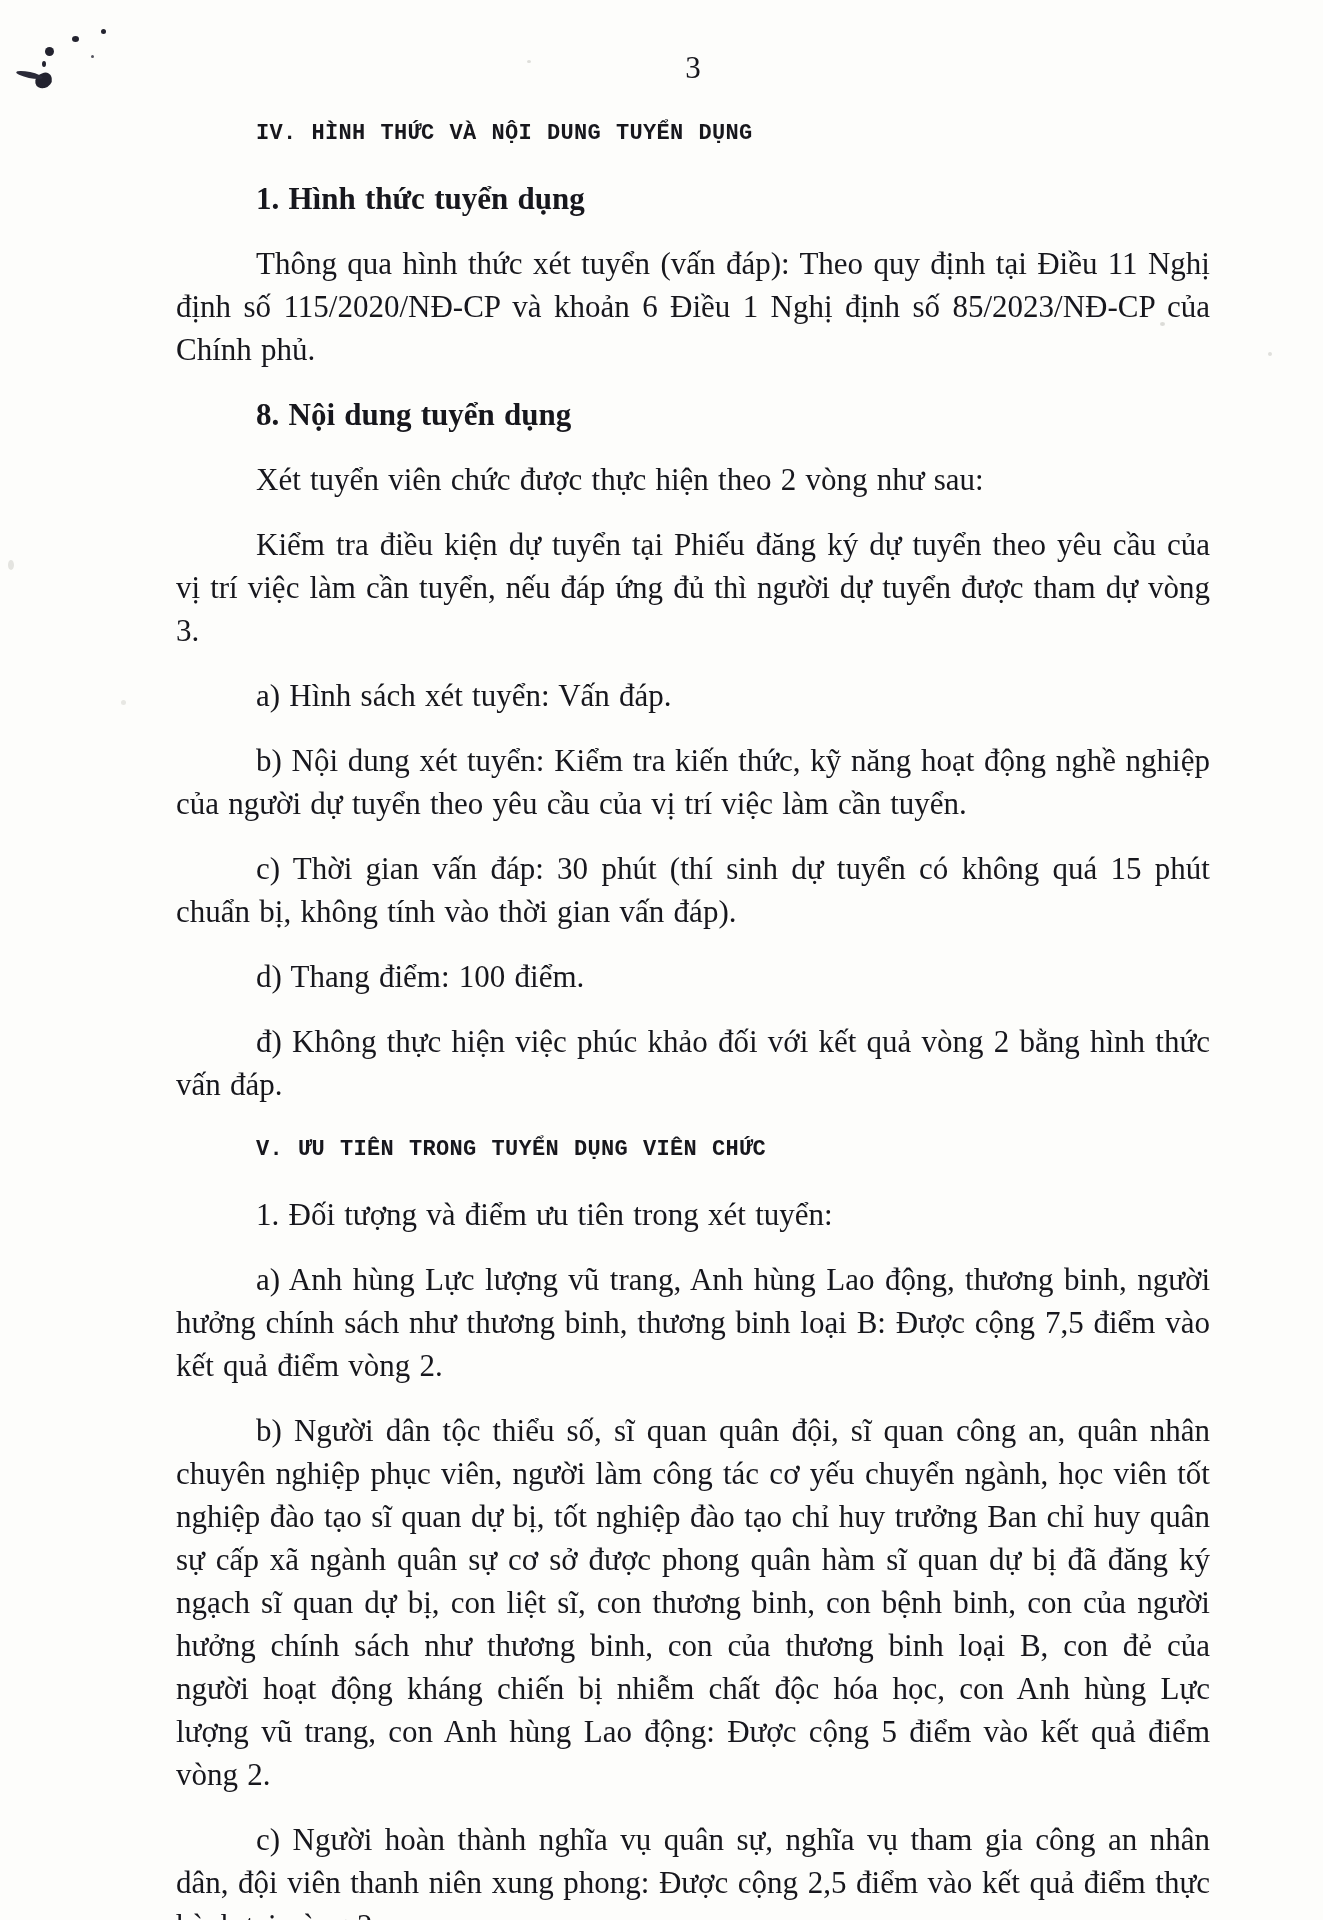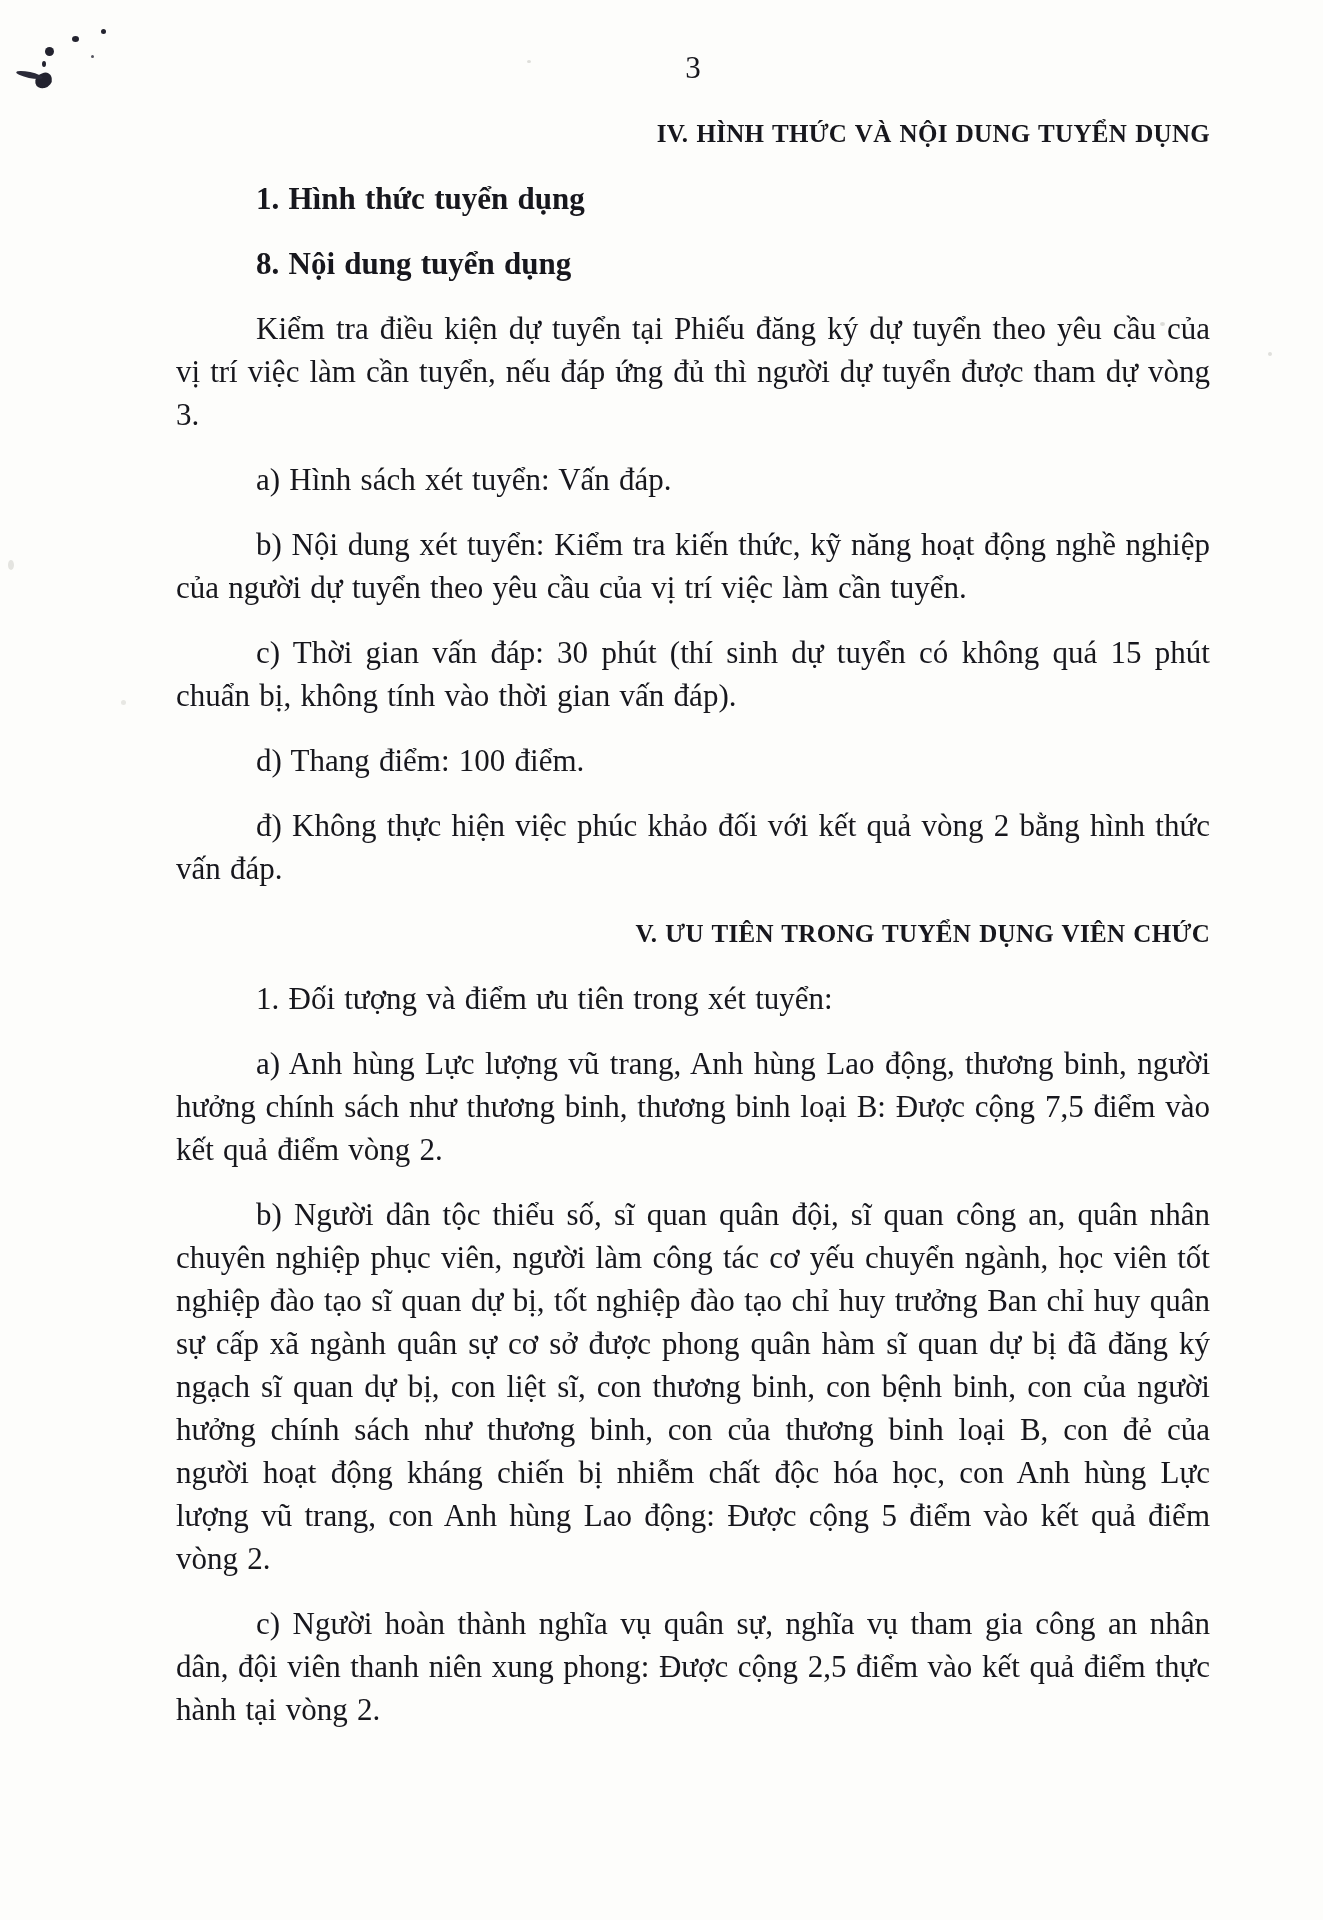--- a/index.html
+++ b/index.html
@@ -37,23 +37,24 @@
     margin: 0;
     font-size: 31px;
     line-height: 43px;
     text-align: justify;
     text-indent: 80px;
     word-spacing: 1.5px;
   }
   .block + .block { margin-top: 22px; }
   .heading {
     font-weight: bold;
-    font-size: 25px;
+    font-size: 22px;
     letter-spacing: 0.3px;
-    text-align: right;
+    text-align: left;
+    font-family: Liberation Mono, monospace;
   }
   .subheading {
     font-weight: bold;
     text-align: left;
   }
 
   
   .artifact { position: absolute; pointer-events: none; }
   .dot { position: absolute; background: var(--ink, #23232f); border-radius: 50%; }
   .ink-d1 { left: 72px;  top: 36px; width: 7px;  height: 6px; }
@@ -100,21 +101,23 @@
     <span class="speck sp3"></span>
     <span class="speck sp4"></span>
     <span class="speck sp5"></span>
   </div>
 
   <div class="page-number">3</div>
 
   <main class="content">
       <p class="block heading">IV. HÌNH THỨC VÀ NỘI DUNG TUYỂN DỤNG</p>
       <p class="block subheading">1. Hình thức tuyển dụng</p>
+      <p class="block body">Thông qua hình thức xét tuyển (vấn đáp): Theo quy định tại Điều 11 Nghị định số 115/2020/NĐ-CP và khoản 6 Điều 1 Nghị định số 85/2023/NĐ-CP của Chính phủ.</p>
       <p class="block subheading">8. Nội dung tuyển dụng</p>
+      <p class="block body">Xét tuyển viên chức được thực hiện theo 2 vòng như sau:</p>
       <p class="block body">Kiểm tra điều kiện dự tuyển tại Phiếu đăng ký dự tuyển theo yêu cầu của vị trí việc làm cần tuyển, nếu đáp ứng đủ thì người dự tuyển được tham dự vòng 3.</p>
       <p class="block body">a) Hình sách xét tuyển: Vấn đáp.</p>
       <p class="block body">b) Nội dung xét tuyển: Kiểm tra kiến thức, kỹ năng hoạt động nghề nghiệp của người dự tuyển theo yêu cầu của vị trí việc làm cần tuyển.</p>
       <p class="block body">c) Thời gian vấn đáp: 30 phút (thí sinh dự tuyển có không quá 15 phút chuẩn bị, không tính vào thời gian vấn đáp).</p>
       <p class="block body">d) Thang điểm: 100 điểm.</p>
       <p class="block body">đ) Không thực hiện việc phúc khảo đối với kết quả vòng 2 bằng hình thức vấn đáp.</p>
       <p class="block heading">V. ƯU TIÊN TRONG TUYỂN DỤNG VIÊN CHỨC</p>
       <p class="block body">1. Đối tượng và điểm ưu tiên trong xét tuyển:</p>
       <p class="block body">a) Anh hùng Lực lượng vũ trang, Anh hùng Lao động, thương binh, người hưởng chính sách như thương binh, thương binh loại B: Được cộng 7,5 điểm vào kết quả điểm vòng 2.</p>
       <p class="block body">b) Người dân tộc thiểu số, sĩ quan quân đội, sĩ quan công an, quân nhân chuyên nghiệp phục viên, người làm công tác cơ yếu chuyển ngành, học viên tốt nghiệp đào tạo sĩ quan dự bị, tốt nghiệp đào tạo chỉ huy trưởng Ban chỉ huy quân sự cấp xã ngành quân sự cơ sở được phong quân hàm sĩ quan dự bị đã đăng ký ngạch sĩ quan dự bị, con liệt sĩ, con thương binh, con bệnh binh, con của người hưởng chính sách như thương binh, con của thương binh loại B, con đẻ của người hoạt động kháng chiến bị nhiễm chất độc hóa học, con Anh hùng Lực lượng vũ trang, con Anh hùng Lao động: Được cộng 5 điểm vào kết quả điểm vòng 2.</p>

